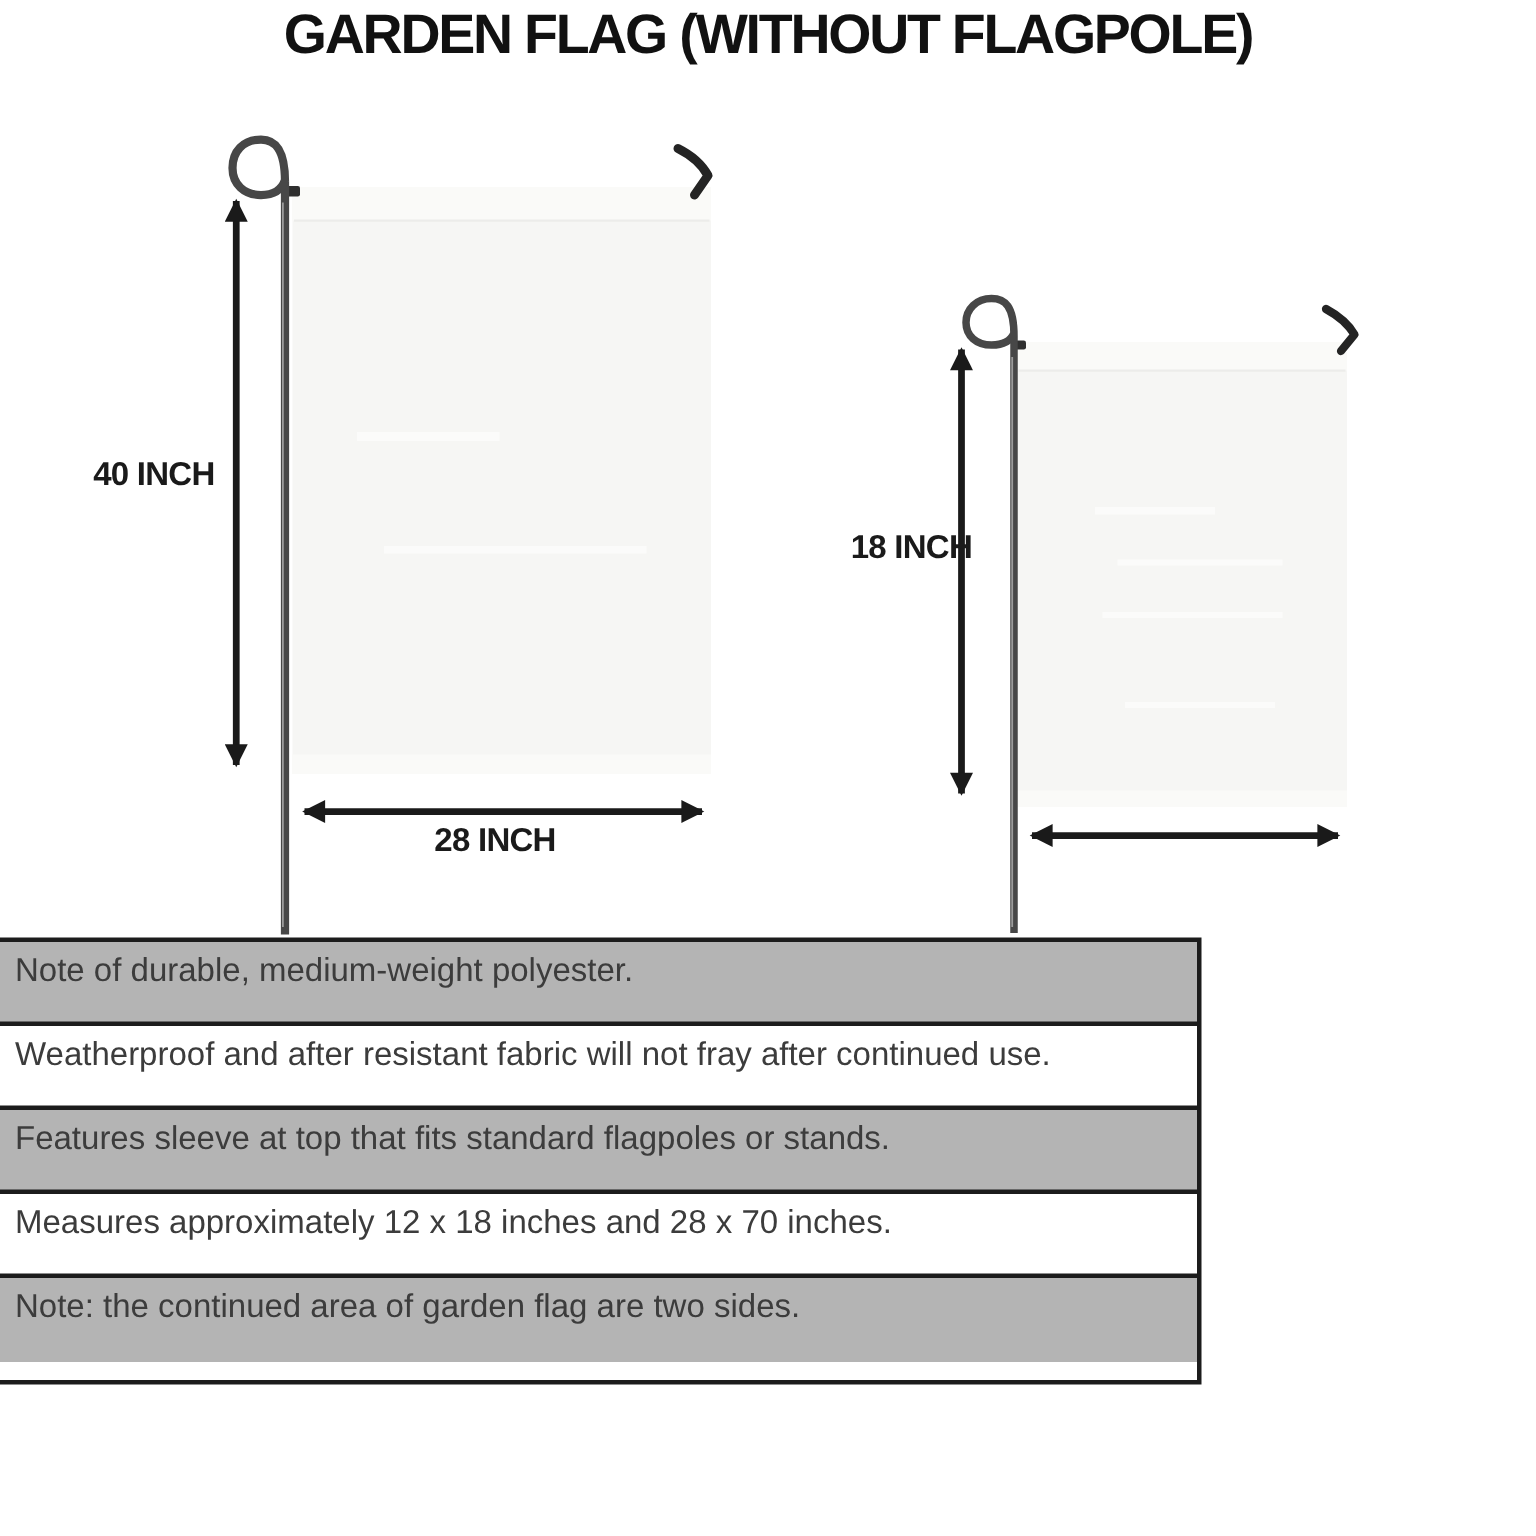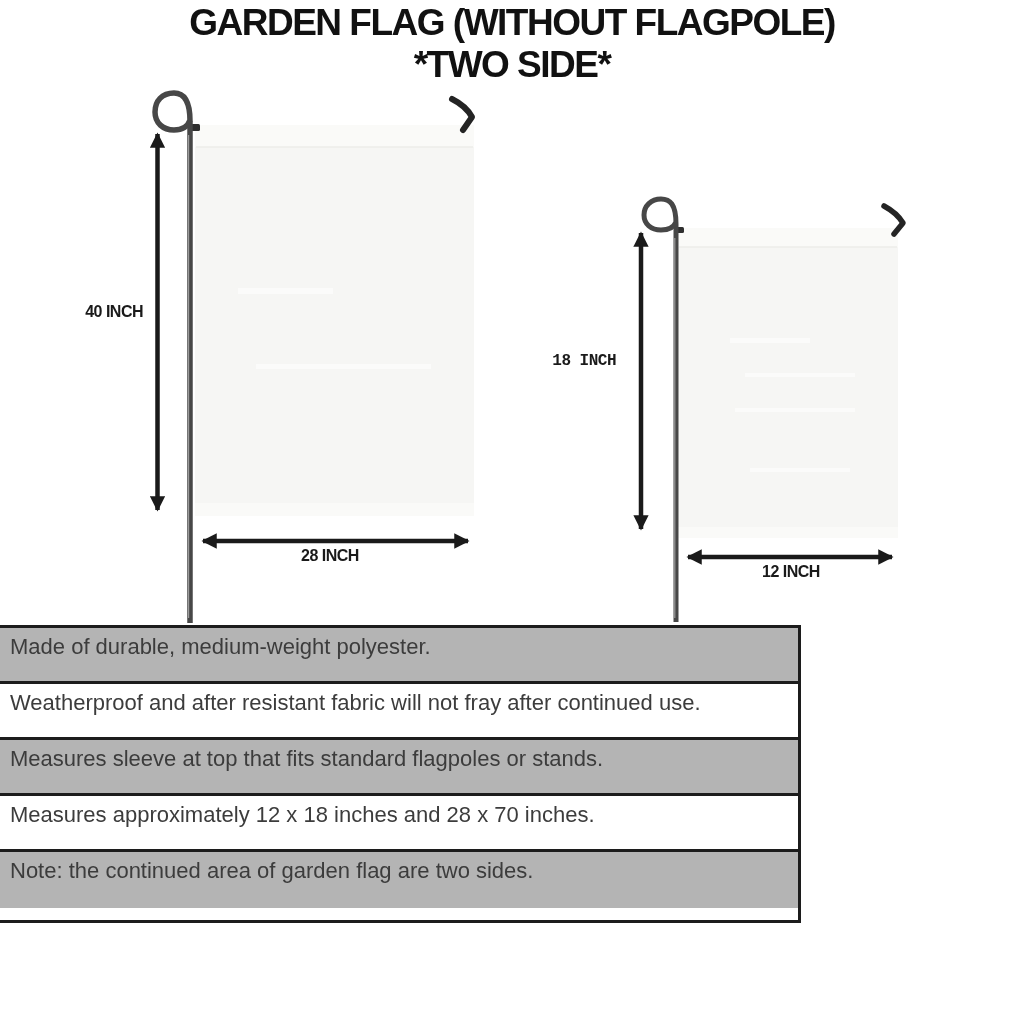--- a/index.html
+++ b/index.html
@@ -26,21 +26,21 @@
   .streak{fill:var(--streak);}
   .pole{stroke:var(--pole_gray);fill:none;stroke-width:5.5;}
   .pole-thin{stroke-width:5;}
   .pole-highlight{stroke:#9c9c9c;stroke-width:1.2;}
   .stub{fill:#2f2f2f;}
   .hook{stroke:#242424;fill:none;stroke-width:6;stroke-linecap:round;stroke-linejoin:round;}
   .hook-small{stroke-width:5.5;}
   .dim-line{stroke:var(--arrow_black);stroke-width:4.5;}
   .dim-label{
     position:absolute;font-weight:bold;color:var(--arrow_black);
-    font-size:16px;letter-spacing:-0.5px;white-space:nowrap;
+    font-size:22px;letter-spacing:-0.5px;white-space:nowrap;
   }
   .dl-right{text-align:right;}
   .dl-center{text-align:center;}
   .spec-table{
     position:absolute;top:625px;left:-5px;width:806px;height:298px;
     box-sizing:border-box;border:3px solid var(--border_black);
     background:var(--table_white);
   }
   .spec-row{
     box-sizing:border-box;height:56px;padding:5px 12px 0 12px;
@@ -50,21 +50,20 @@
   .spec-row:not(:last-child){border-bottom:3px solid var(--border_black);}
   .spec-row:nth-child(odd){background:var(--table_gray);}
 </style>
 </head>
 <body>
 
 <div class="stage">
 
   <div class="title">
     <div>GARDEN FLAG (WITHOUT FLAGPOLE)</div>
-    <div>*TWO SIDE*</div>
   </div>
 
   <svg class="diagram-svg" width="1024" height="1024" viewBox="0 0 1024 1024">
     <defs>
       <marker id="arw" viewBox="0 0 10 10" refX="9" refY="5" markerWidth="4.2" markerHeight="3.4" orient="auto-start-reverse">
         <path d="M0 0 L10 5 L0 10 Z" fill="#1a1a1a"></path>
       </marker>
     </defs>
 
     <g>
@@ -97,32 +96,31 @@
       <path class="pole pole-thin" d="M676 224 C676 204 670 199 661 199 C651 199 644 206 644 215 C644 224 651 230 661 230 C669 230 674 227 676 222"></path>
       <line class="pole-highlight" x1="674.8" y1="238" x2="674.8" y2="618"></line>
       <path class="hook hook-small" d="M884 206 Q897 213 903 223 L894 234"></path>
       <line class="dim-line" x1="641" y1="233" x2="641" y2="529" marker-start="url(#arw)" marker-end="url(#arw)"></line>
       <line class="dim-line" x1="688" y1="557" x2="892" y2="557" marker-start="url(#arw)" marker-end="url(#arw)"></line>
     </g>
   </svg>
 
   <div class="dim-label dl-right" style="left:0;width:143px;top:303px;">40 INCH</div>
   <div class="dim-label dl-center" style="left:230px;width:200px;top:547px;">28 INCH</div>
-  <div class="dim-label dl-right" style="left:468px;width:148px;top:352px;font-family:Liberation Mono, monospace;">18 INCH</div>
-  <div class="dim-label dl-center" style="left:691px;width:200px;top:563px;">12 INCH</div>
+  <div class="dim-label dl-right" style="left:500px;width:148px;top:352px;">18 INCH</div>
 
   <div class="spec-table">
     <div class="spec-row">
-      <span>Made of durable, medium-weight polyester.</span>
+      <span>Note of durable, medium-weight polyester.</span>
     </div>
     <div class="spec-row">
       <span>Weatherproof and after resistant fabric will not fray after continued use.</span>
     </div>
     <div class="spec-row">
-      <span>Measures sleeve at top that fits standard flagpoles or stands.</span>
+      <span>Features sleeve at top that fits standard flagpoles or stands.</span>
     </div>
     <div class="spec-row">
       <span>Measures approximately 12 x 18 inches and 28 x 70 inches.</span>
     </div>
     <div class="spec-row">
       <span>Note: the continued area of garden flag are two sides.</span>
     </div>
   </div>
 
 </div>

